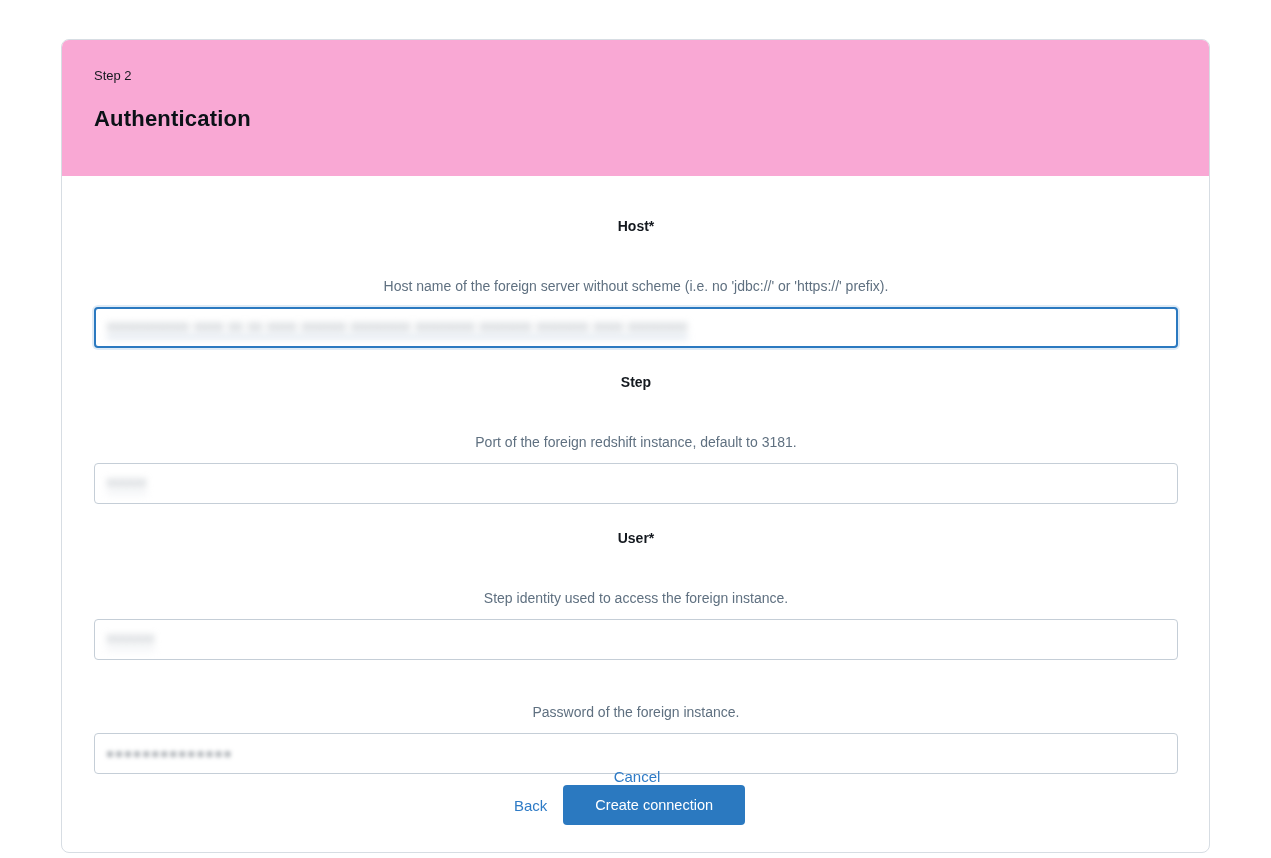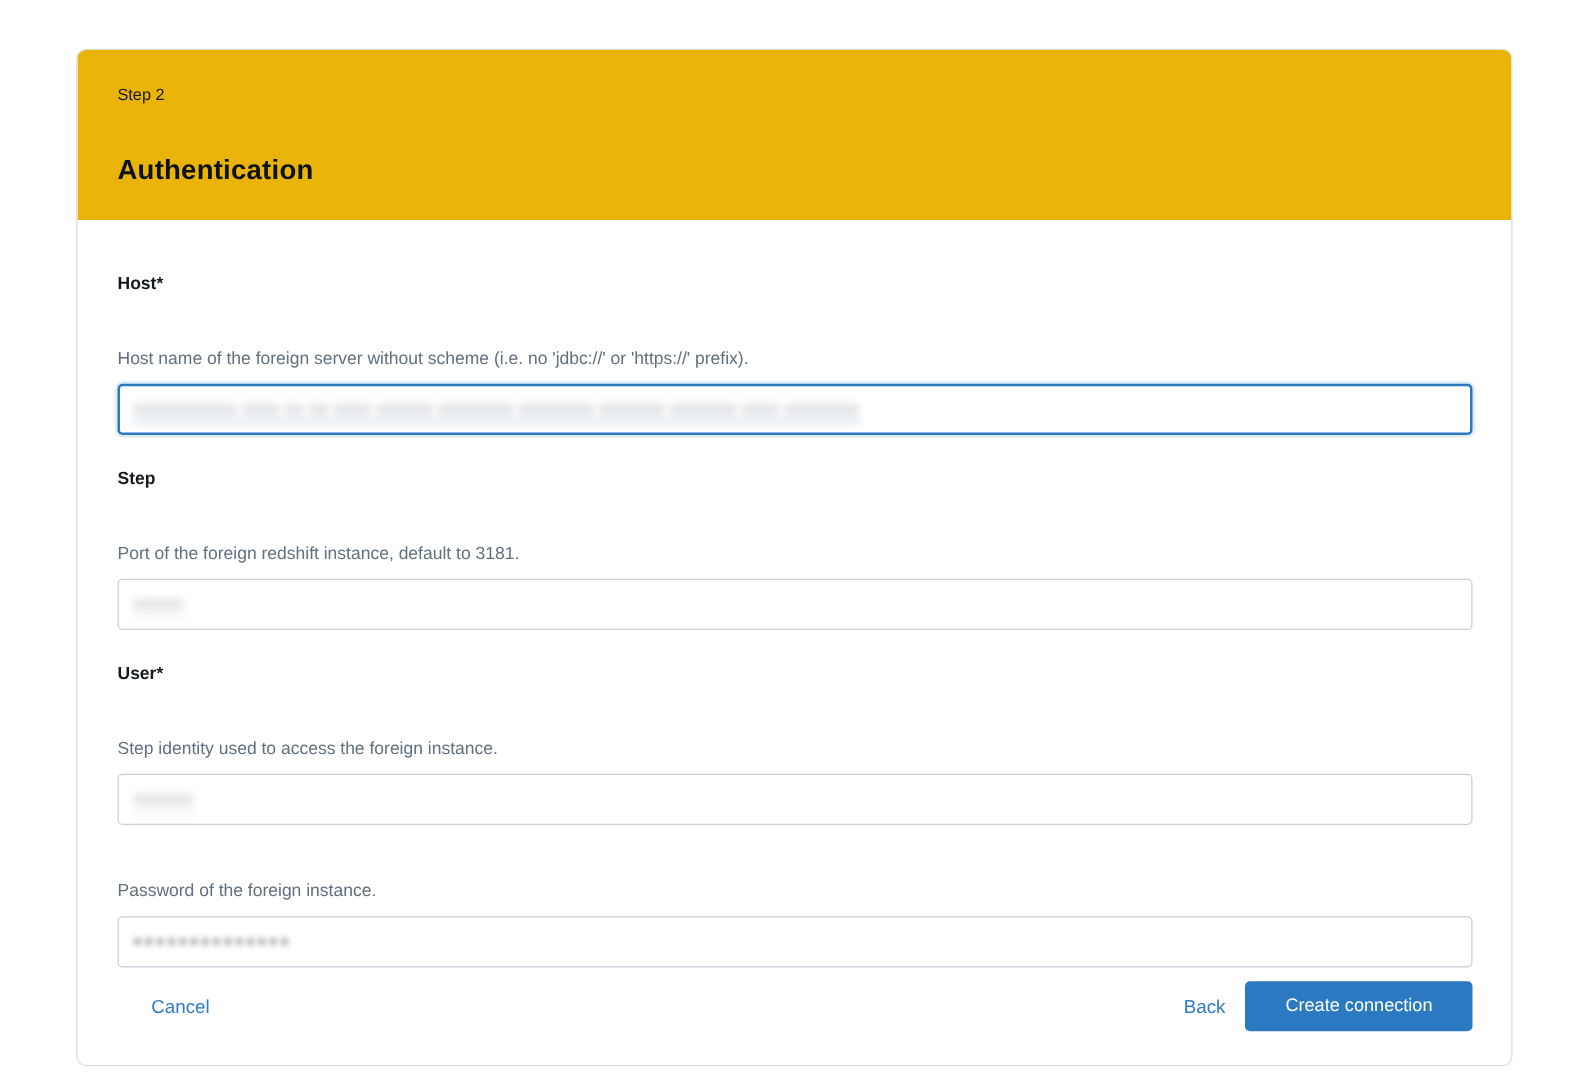--- a/index.html
+++ b/index.html
@@ -14,34 +14,34 @@
   .card {
     position: absolute; left: 61px; top: 39px;
     width: 1149px; height: 814px;
     background: #ffffff;
     border: 1px solid #d7dde3;
     border-radius: 8px;
     overflow: hidden;
   }
 
   .card-header {
-    background: #eab308;
+    background: #f9a8d4;
     height: 136px;
     padding: 28px 32px 0 32px;
   }
   .step-label { font-size: 13px; color: #14191f; }
   .page-title {
-    margin-top: 40px;
+    margin-top: 23px;
     font-size: 22px;
     font-weight: 700;
     color: #0b1117;
     letter-spacing: 0.2px;
   }
 
-  .card-body { padding: 42px 31px 0 32px; }
+  .card-body { padding: 42px 31px 0 32px; text-align: center; }
 
   .field { margin-bottom: 26px; }
   .field-label { font-size: 14px; font-weight: 700; color: #14191f; margin-bottom: 9px; }
   .field-desc  { font-size: 14px; color: #5f7080; margin-bottom: 13px; margin-top: 44px; }
 
   .input-box {
     height: 41px;
     border: 1px solid #c5ced7;
     border-radius: 4px;
     background: #ffffff;
@@ -72,24 +72,25 @@
   .redacted-short { letter-spacing: 1px; border-bottom: 2px solid #e3e7ec; padding-bottom: 2px; }
   .redacted-password {
     color: #49535d;
     font-size: 10px;
     letter-spacing: 3px;
     filter: blur(2.5px);
   }
 
   .card-footer {
     position: absolute;
-    left: 44px; right: 31px; bottom: 27px;
+    left: 19px; right: 31px; bottom: 27px;
     display: flex;
     justify-content: space-between;
     align-items: center;
+    flex-direction: column;
   }
   .link {
     color: #2e7bc6;
     font-size: 15px;
     text-decoration: none;
     cursor: pointer;
   }
   .cancel-link { margin-left: 15px; }
   .footer-right { display: flex; align-items: center; gap: 16px; }
   .primary-btn {

